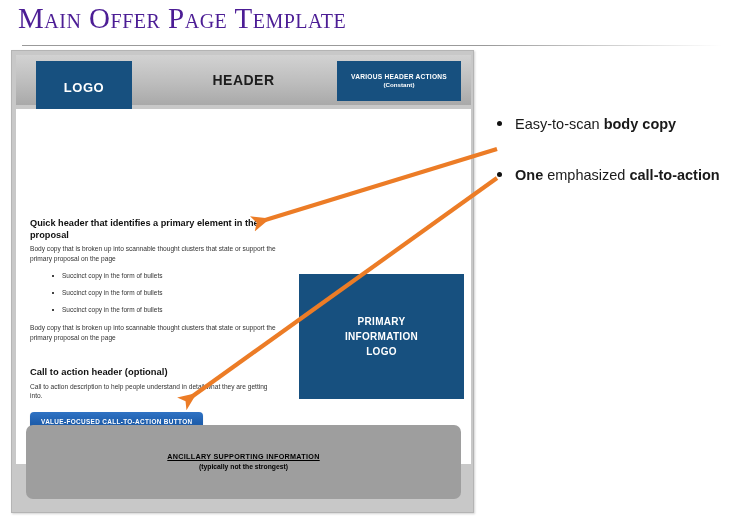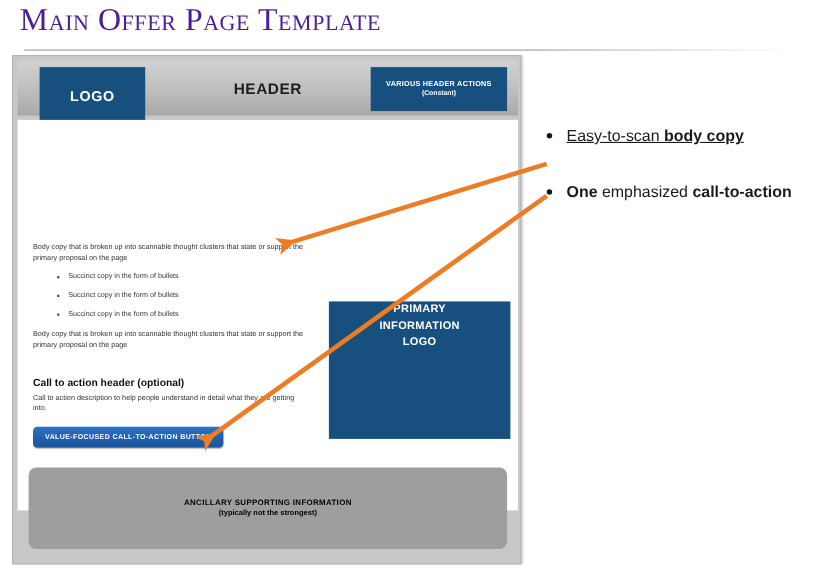--- a/index.html
+++ b/index.html
@@ -205,20 +205,21 @@
     position: absolute;
     left: 283px;
     top: 165px;
     width: 165px;
     height: 125px;
     background: #17507f;
     color: #fff;
     display: flex;
     flex-direction: column;
     align-items: center;
+    justify-content: center;
     font-size: 10px;
     font-weight: bold;
     line-height: 1.5;
     letter-spacing: 0.3px;
   }
 
   
   #ancillary-block {
     position: absolute;
     left: 14px;
@@ -227,41 +228,41 @@
     height: 74px;
     background: #9e9e9e;
     border-radius: 7px;
     color: #000;
     display: flex;
     flex-direction: column;
     align-items: center;
     justify-content: center;
     line-height: 1.4;
   }
-  #ancillary-block .anc-l1 { font-size: 7.2px; font-weight: bold; letter-spacing: 0.3px; }
+  #ancillary-block .anc-l1 { font-size: 7.2px; font-weight: bold; letter-spacing: 0.3px; text-decoration: underline; }
   #ancillary-block .anc-l2 { font-size: 6.8px; font-weight: bold; }
 
   
   .annotation {
     position: absolute;
     display: flex;
     align-items: flex-start;
     font-size: 14.5px;
     line-height: 1.45;
     color: #1a1a1a;
   }
   .annotation .dot {
     width: 5px;
     height: 5px;
     border-radius: 50%;
     background: #111;
     margin: 7px 13px 0 0;
     flex: 0 0 auto;
   }
-  #annotation-1 { left: 497px; top: 114px; width: 248px; text-decoration: underline; }
+  #annotation-1 { left: 497px; top: 114px; width: 248px; }
   #annotation-2 { left: 497px; top: 165px; width: 243px; }
   .annotation b { font-weight: bold; }
 
   #arrow-layer {
     position: absolute;
     left: 0; top: 0;
     width: 749px; height: 523px;
     pointer-events: none;
   }
 </style>
@@ -279,20 +280,21 @@
     <div id="header-actions">
       <div class="ha-line1">VARIOUS HEADER ACTIONS</div>
       <div class="ha-line2">(Constant)</div>
     </div>
   </div>
 
   <div id="content-card">
 
 
     <div id="left-col">
+      <div class="sec-header">Quick header that identifies a primary element in the proposal</div>
       <div class="body-copy">Body copy that is broken up into scannable thought clusters that state or support the primary proposal on the page</div>
 
       <ul id="bullet-list">
         <li>Succinct copy in the form of bullets</li>
         <li>Succinct copy in the form of bullets</li>
         <li>Succinct copy in the form of bullets</li>
       </ul>
 
       <div class="body-copy" id="body-copy-2">Body copy that is broken up into scannable thought clusters that state or support the primary proposal on the page</div>
 

